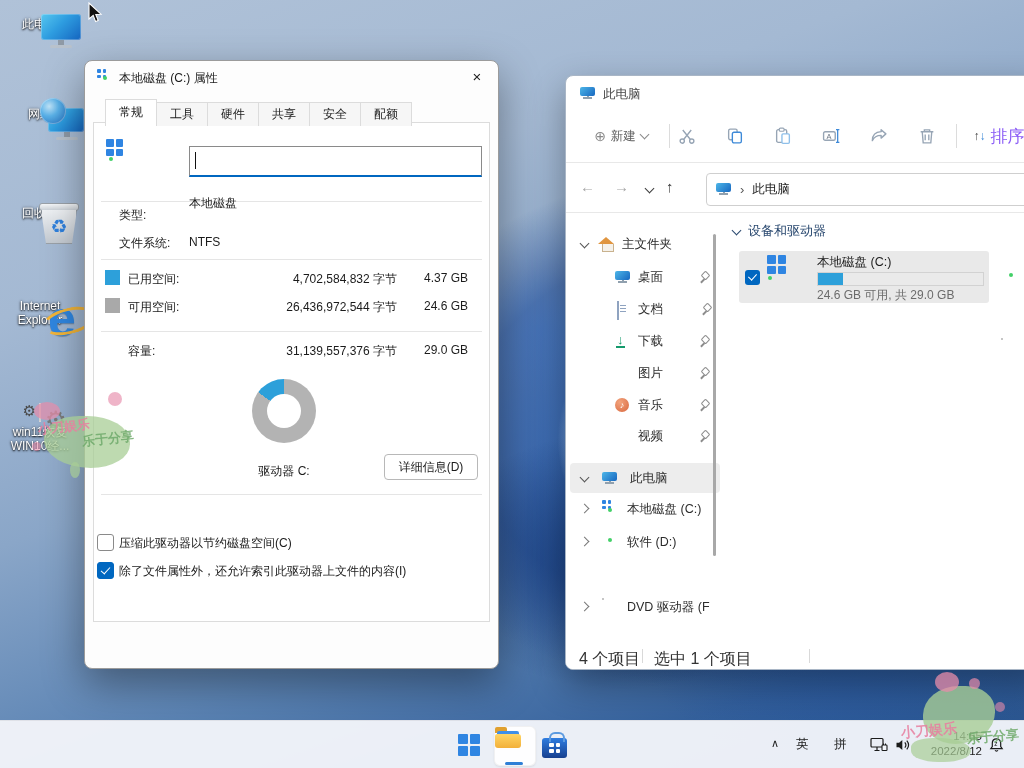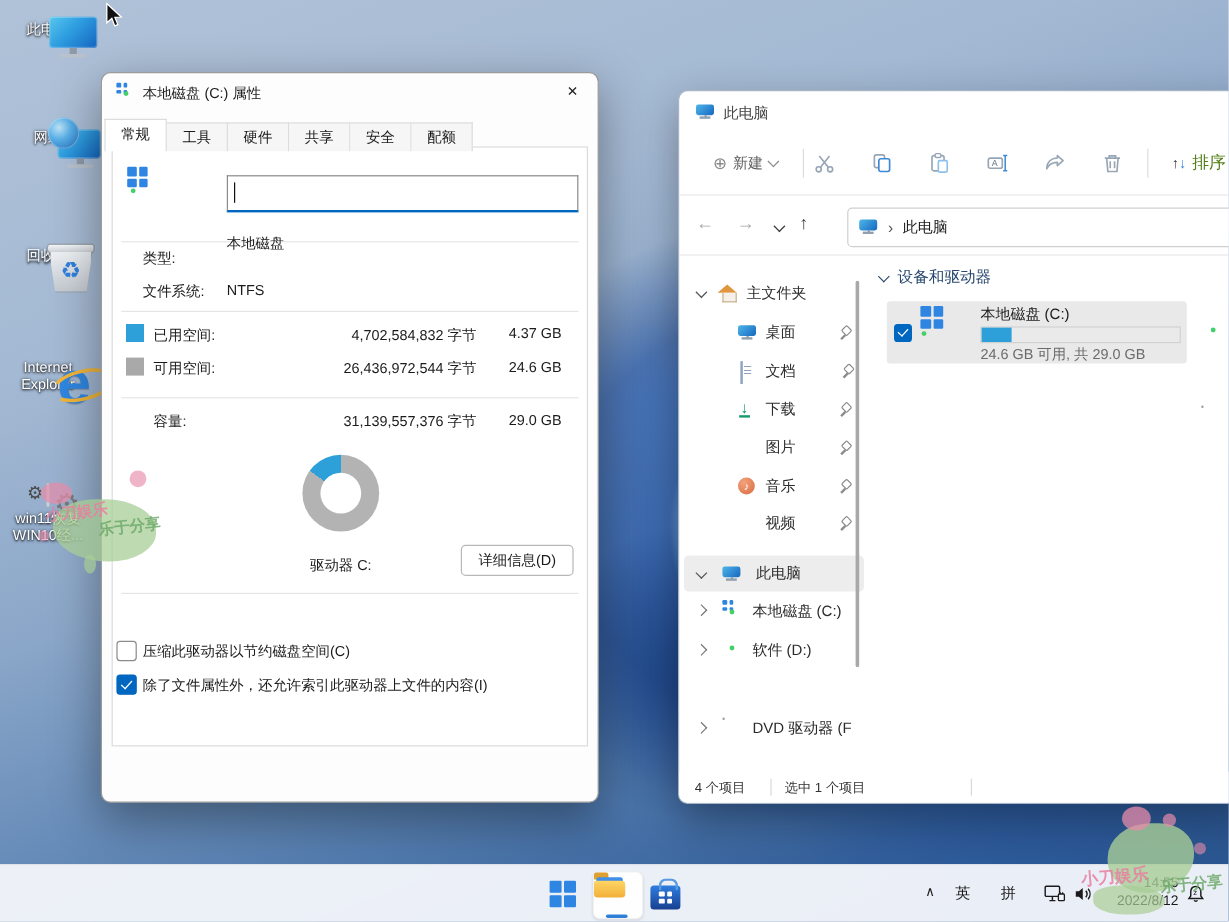--- a/index.html
+++ b/index.html
@@ -34,21 +34,21 @@
   .gear-tile .g2{position:absolute;right:4px;bottom:1px;font-size:15px;color:#4a4a4a}
   
   .dialog{position:absolute;left:84px;top:60px;width:413px;height:607px;background:#fdfdfd;border:1px solid #9b9b9b;border-radius:8px;box-shadow:0 14px 40px rgba(0,0,0,.38);z-index:10}
   .explorer{position:absolute;left:565px;top:75px;width:480px;height:593px;background:#fff;border:1px solid #a9b6c6;border-radius:8px 0 0 8px;box-shadow:0 14px 36px rgba(0,0,0,.32);z-index:5;overflow:hidden}
   
   .dlg-title{position:absolute;left:34px;top:9px;font-size:12px;color:#1b1b1b}
   .dlg-close{position:absolute;right:10px;top:6px;width:22px;height:20px;text-align:center;font-size:15px;color:#222;line-height:20px}
   .tab{height:23px;line-height:23px;padding:0 13px;font-size:12px;color:#1b1b1b;background:#f6f6f6;border:1px solid #dcdcdc;border-left:none;border-bottom:none}
   .tab.first{border-left:1px solid #dcdcdc}
   .tab.active{height:26px;line-height:25px;margin-top:-2px;background:#fff;border-left:1px solid #dcdcdc;position:relative;z-index:3}
-  .tabs-row{position:absolute;left:2px;top:40px;display:flex;align-items:center;z-index:2}
+  .tabs-row{position:absolute;left:20px;top:40px;display:flex;align-items:center;z-index:2}
   .tab-page{position:absolute;left:8px;top:61px;width:395px;height:498px;background:#fff;border:1px solid #dcdcdc;z-index:1}
   .sep{position:absolute;left:16px;width:381px;height:1px;background:#e5e5e5;z-index:2}
   .flabel{position:absolute;font-size:12px;color:#1b1b1b;z-index:2;white-space:nowrap}
   .fbytes{position:absolute;left:104px;width:208px;text-align:right;font-size:12px;color:#1b1b1b;z-index:2;white-space:nowrap}
   .fsize{position:absolute;left:316px;width:67px;text-align:right;font-size:12px;color:#1b1b1b;z-index:2;white-space:nowrap}
   .legend-sq{position:absolute;left:20px;width:15px;height:15px;z-index:2}
   .dlg-input{position:absolute;left:104px;top:85px;width:283px;height:28px;border:1px solid #8a8a8a;border-bottom:2px solid #0067c0;background:#fff;z-index:2;font-size:12px;padding:0 4px;outline:none}
   .caret{position:absolute;left:110px;top:91px;width:1px;height:17px;background:#111;z-index:3}
   .donut{position:absolute;left:167px;top:318px;width:64px;height:64px;border-radius:50%;z-index:2}
   .donut::after{content:"";position:absolute;left:15px;top:15px;width:34px;height:34px;border-radius:50%;background:#fff}
@@ -94,21 +94,21 @@
   .ic-pic::before{content:"";position:absolute;right:2px;top:2px;width:3px;height:3px;border-radius:50%;background:#fff}
   .ic-pic::after{content:"";position:absolute;left:1px;bottom:-1px;border-left:6px solid transparent;border-right:6px solid transparent;border-bottom:7px solid #fff}
   .ic-mus{width:14px;height:14px;border-radius:50%;background:radial-gradient(circle at 35% 30%,#f2a37c,#d9693f);color:#fff;font-size:9px;text-align:center;line-height:14px}
   .ic-vid{position:relative;width:15px;height:12px;border-radius:2px;background:linear-gradient(135deg,#9a6ee0,#6f3fc2)}
   .ic-vid::after{content:"";position:absolute;left:5px;top:3px;border-top:3px solid transparent;border-bottom:3px solid transparent;border-left:5px solid #fff}
   .disc{border-radius:50%;background:radial-gradient(circle at 38% 35%,#f4f4f4 0%,#d9d9d9 45%,#adadad 100%);position:relative}
   .disc::after{content:"";position:absolute;left:50%;top:50%;transform:translate(-50%,-50%);border-radius:50%;background:#fff;border:1px solid #9e9e9e}
   .pbar{position:absolute;background:#eaeaea;border:1px solid #d2d2d2}
   .pfill{height:100%}
   .ex-status{position:absolute;left:0;top:567px;width:100%;height:26px;background:#fff;z-index:6}
-  .st-txt{position:absolute;top:6px;font-size:11px;color:#333;white-space:nowrap}
+  .st-txt{position:absolute;top:6px;font-size:16px;color:#333;white-space:nowrap}
   .st-div{position:absolute;top:6px;width:1px;height:14px;background:#d9d9d9}
   
   .taskbar{position:absolute;left:0;top:720px;width:1024px;height:48px;background:rgba(242,245,250,.96);border-top:1px solid rgba(0,0,0,.06);z-index:20}
   .tb-start{position:absolute;left:458px;top:13px;width:22px;height:22px}
   .tb-pill{position:absolute;left:494px;top:5px;width:40px;height:38px;background:rgba(255,255,255,.92);border:1px solid rgba(0,0,0,.05);border-radius:6px;box-shadow:0 1px 2px rgba(0,0,0,.08)}
   .tb-underline{position:absolute;left:505px;top:41px;width:18px;height:3px;border-radius:2px;background:#2f7fd6}
   .tb-folder{position:relative;width:26px;height:21px;margin:8px auto 0}
   .tb-folder .flap{position:absolute;left:0;top:0;width:12px;height:6px;border-radius:2px 2px 0 0;background:#e0a02f}
   .tb-folder .inner{position:absolute;left:2px;top:4px;width:22px;height:8px;border-radius:2px;background:#3f8fe8}
   .tb-folder .front{position:absolute;left:0;top:7px;width:26px;height:14px;border-radius:2px 3px 3px 3px;background:linear-gradient(180deg,#ffd564,#f2b03a)}
@@ -272,21 +272,21 @@
     </div>
     <div class="tb-btn" style="left:345px;top:46px;width:32px;height:28px">
       <svg width="18" height="18" viewBox="0 0 17 17">
           <path d="M2.5 4.5 h12 M6 4.5 v-1.8 h5 v1.8 M4 4.5 l.9 10.5 h7.2 l.9-10.5 M6.8 7 v5.5 M10.2 7 v5.5" fill="none" stroke="#97a5b5" stroke-width="1.3"></path>
         </svg>
     </div>
     <div class="vsep" style="left:390px;top:48px;height:24px"></div>
     <div class="tb-btn" style="left:398px;top:46px;width:70px;height:28px">
       <span style="font-size:12px;color:#3c3c3c">↑</span>
       <span style="font-size:12px;color:#3d89d8;margin-right:5px">↓</span>
-      <span style="font-size:14px;color:#4d7c0f">排序</span>
+      <span style="font-size:17px;color:#8b5cf6">排序</span>
     </div>
     <div class="hline" style="top:86px"></div>
 
     
     <span class="navg" style="left:14px;top:102px">←</span>
     <span class="navg" style="left:48px;top:102px">→</span>
     <span class="cv-d abs" style="left:80px;top:109px;border-color:#3c3c3c"></span>
     <span class="navg dark" style="left:100px;top:102px">↑</span>
     <div class="addr">
       <span class="mon-mini" style="margin-left:9px">

